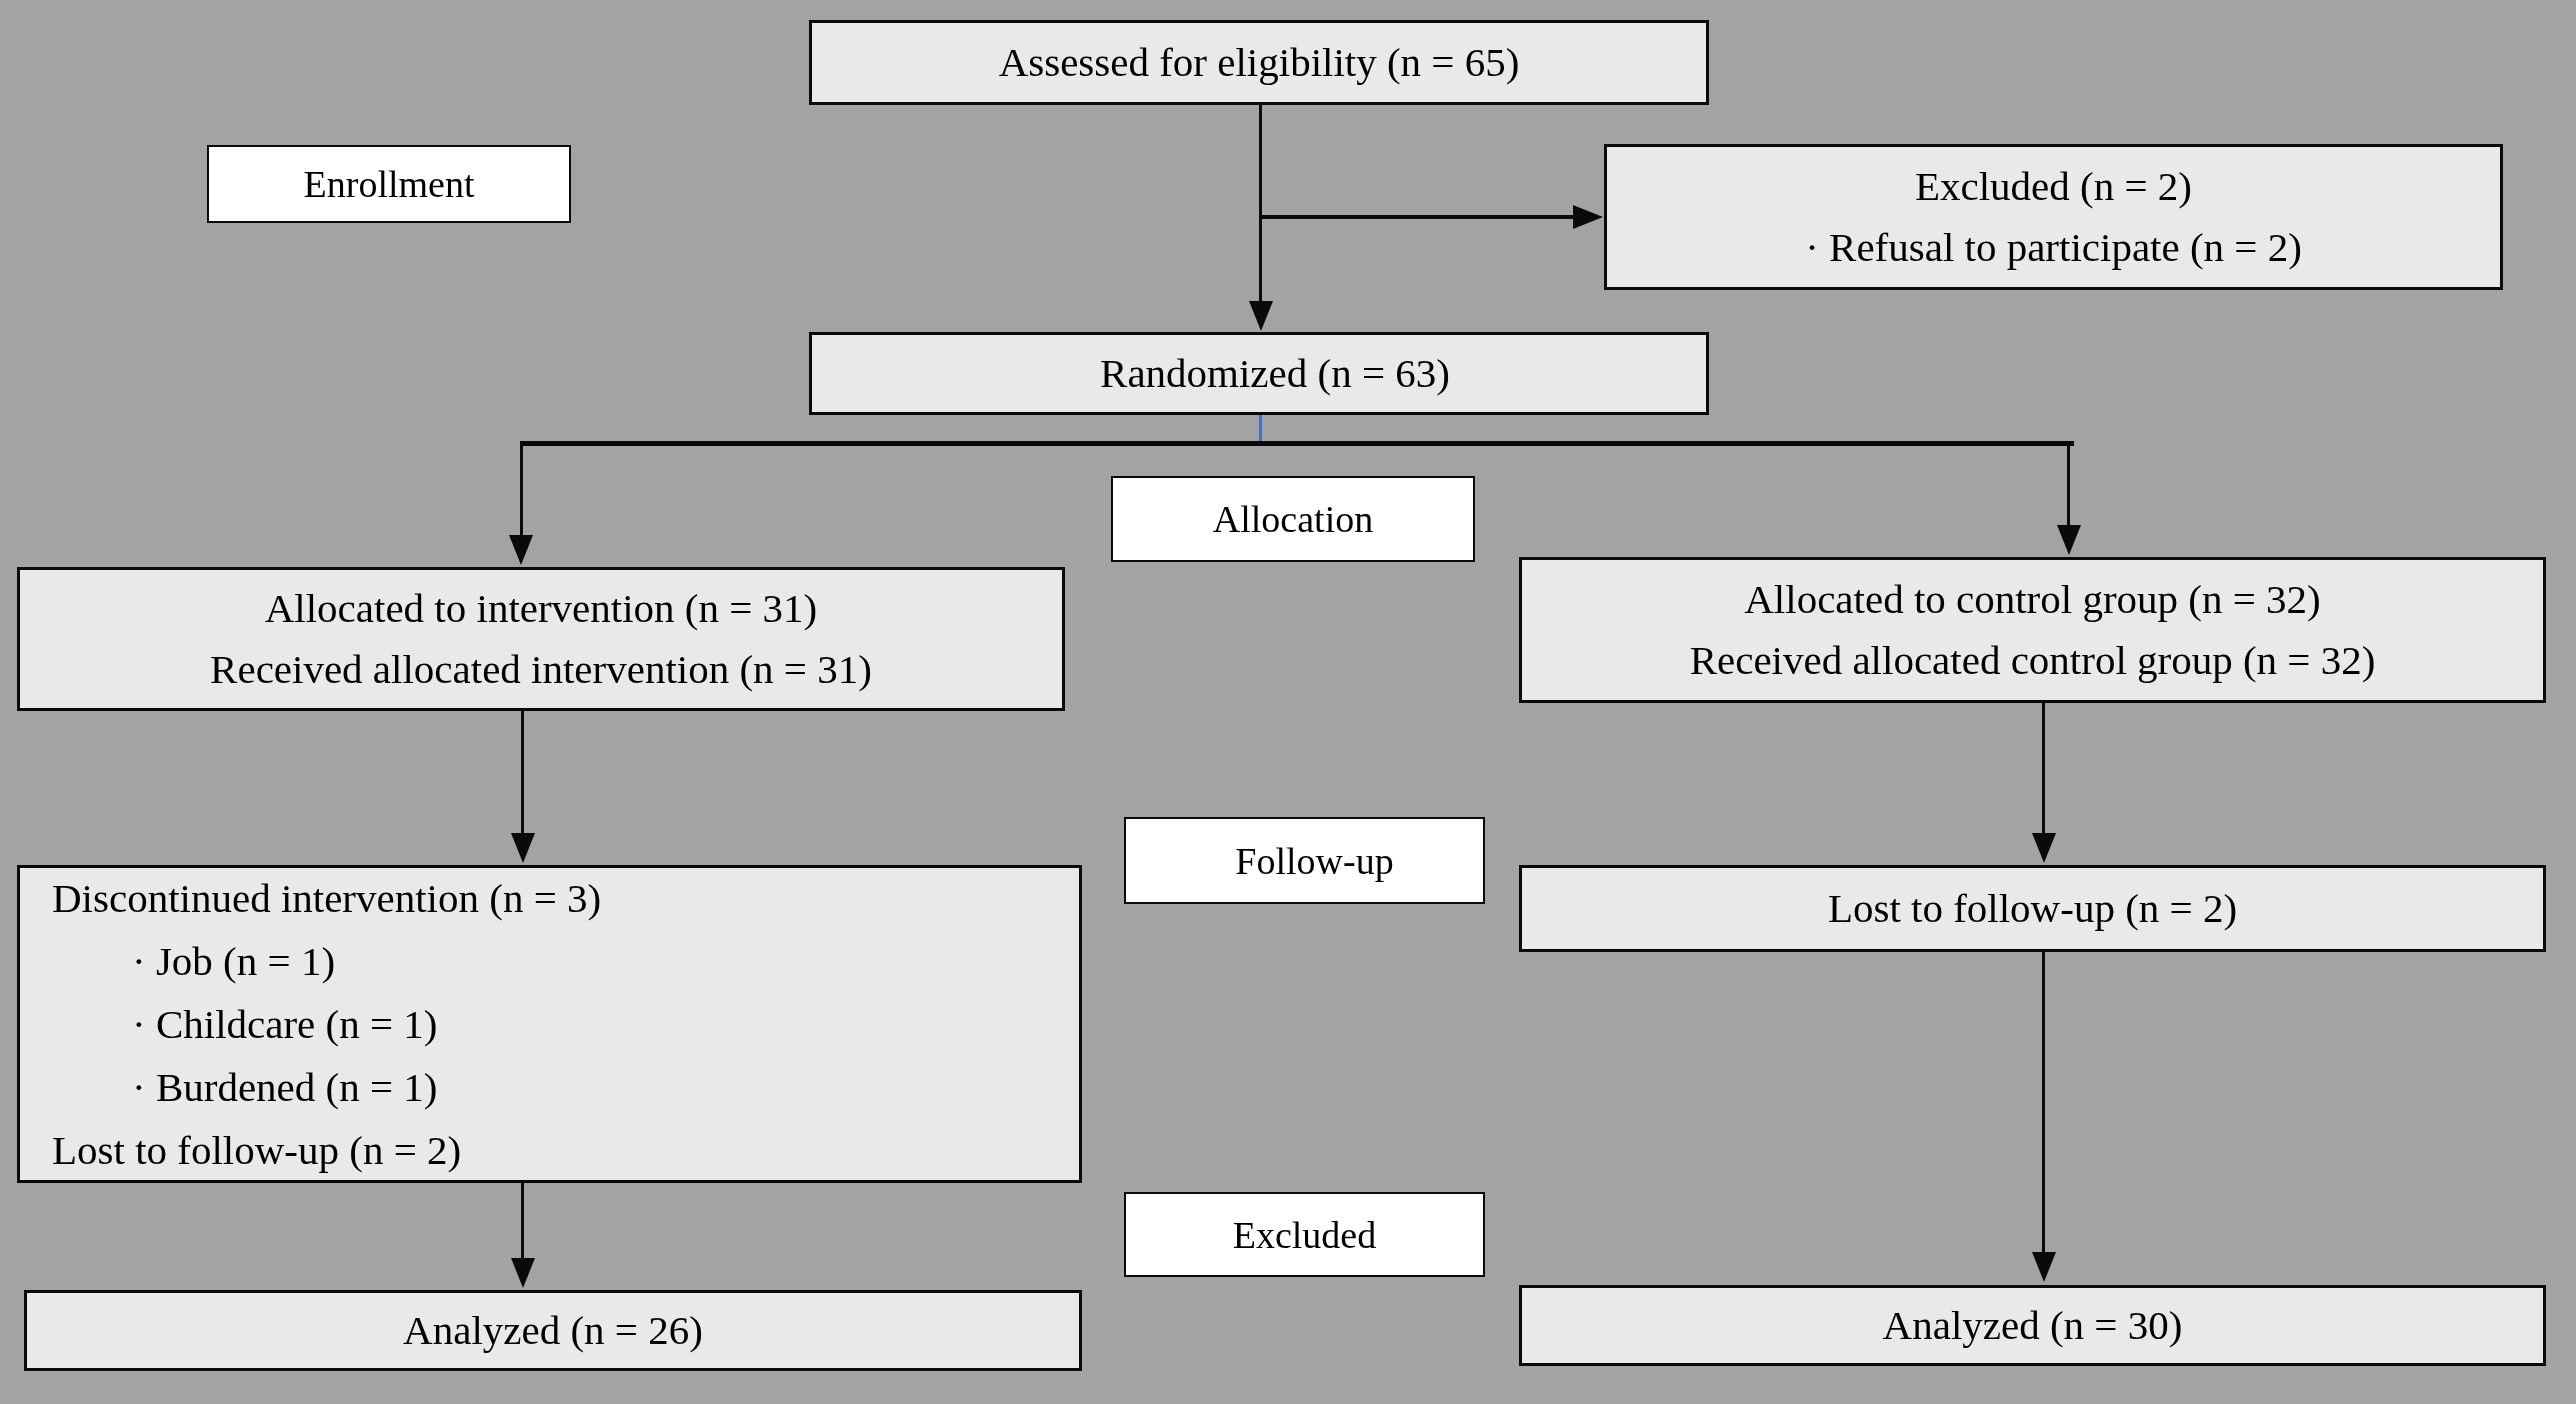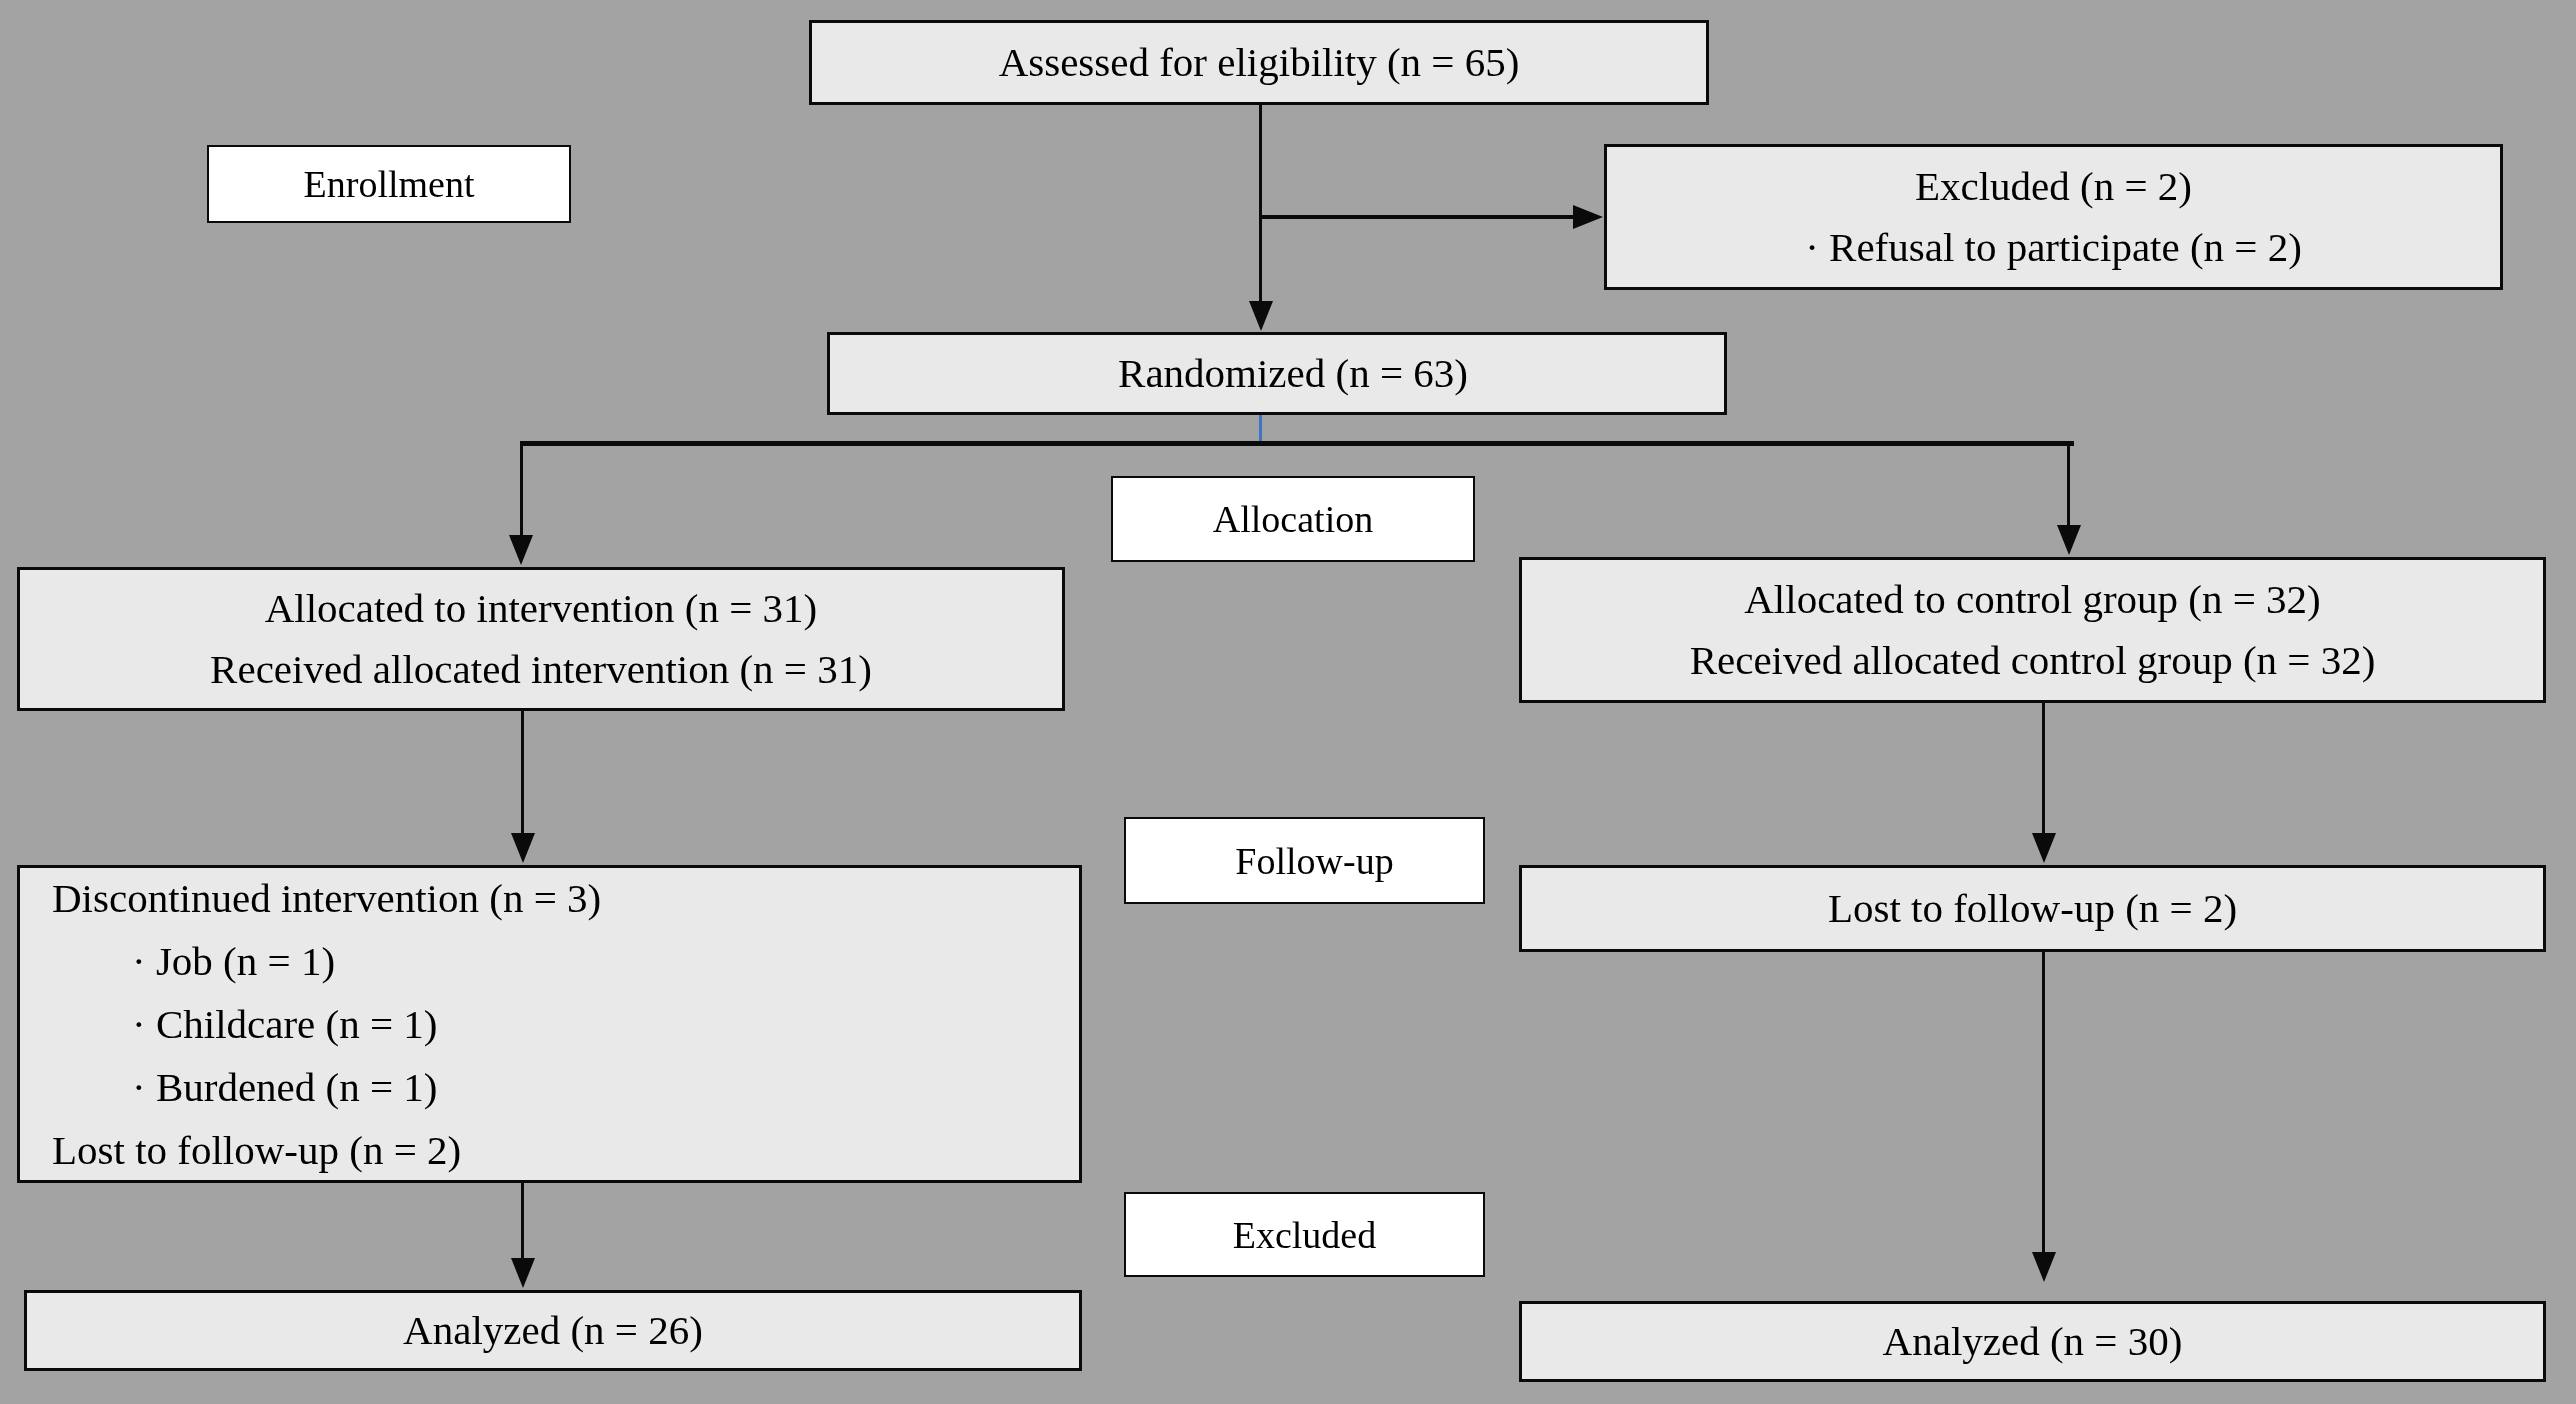--- a/index.html
+++ b/index.html
@@ -69,21 +69,21 @@
 
   <div class="box gray" style="left:809px;top:19.5px;width:900px;height:85px;">
     <div class="line">Assessed for eligibility (n = 65)</div>
   </div>
 
   <div class="box gray" style="left:1604px;top:144px;width:899px;height:146px;">
     <div class="line">Excluded (n = 2)</div>
     <div class="line">· Refusal to participate (n = 2)</div>
   </div>
 
-  <div class="box gray" style="left:827px;top:332px;width:900px;height:83px;padding-left:32px;">
+  <div class="box gray" style="left:809px;top:332px;width:900px;height:83px;padding-left:32px;">
     <div class="line">Randomized (n = 63)</div>
   </div>
 
   <div class="box gray" style="left:17px;top:567px;width:1048px;height:144px;">
     <div class="line">Allocated to intervention (n = 31)</div>
     <div class="line">Received allocated intervention (n = 31)</div>
   </div>
 
   <div class="box gray" style="left:1519px;top:557px;width:1027px;height:146px;">
     <div class="line">Allocated to control group (n = 32)</div>
@@ -99,21 +99,21 @@
   </div>
 
   <div class="box gray" style="left:1519px;top:865px;width:1027px;height:87px;">
     <div class="line">Lost to follow-up (n = 2)</div>
   </div>
 
   <div class="box gray" style="left:24px;top:1290px;width:1058px;height:81px;">
     <div class="line">Analyzed (n = 26)</div>
   </div>
 
-  <div class="box gray" style="left:1519px;top:1285px;width:1027px;height:81px;margin-top:16px;">
+  <div class="box gray" style="left:1519px;top:1285px;width:1027px;height:81px;">
     <div class="line">Analyzed (n = 30)</div>
   </div>
 
   <div class="box stage" style="left:207px;top:145px;width:364px;height:78px;">
     <div class="line">Enrollment</div>
   </div>
 
   <div class="box stage" style="left:1111px;top:476px;width:364px;height:86px;">
     <div class="line">Allocation</div>
   </div>

